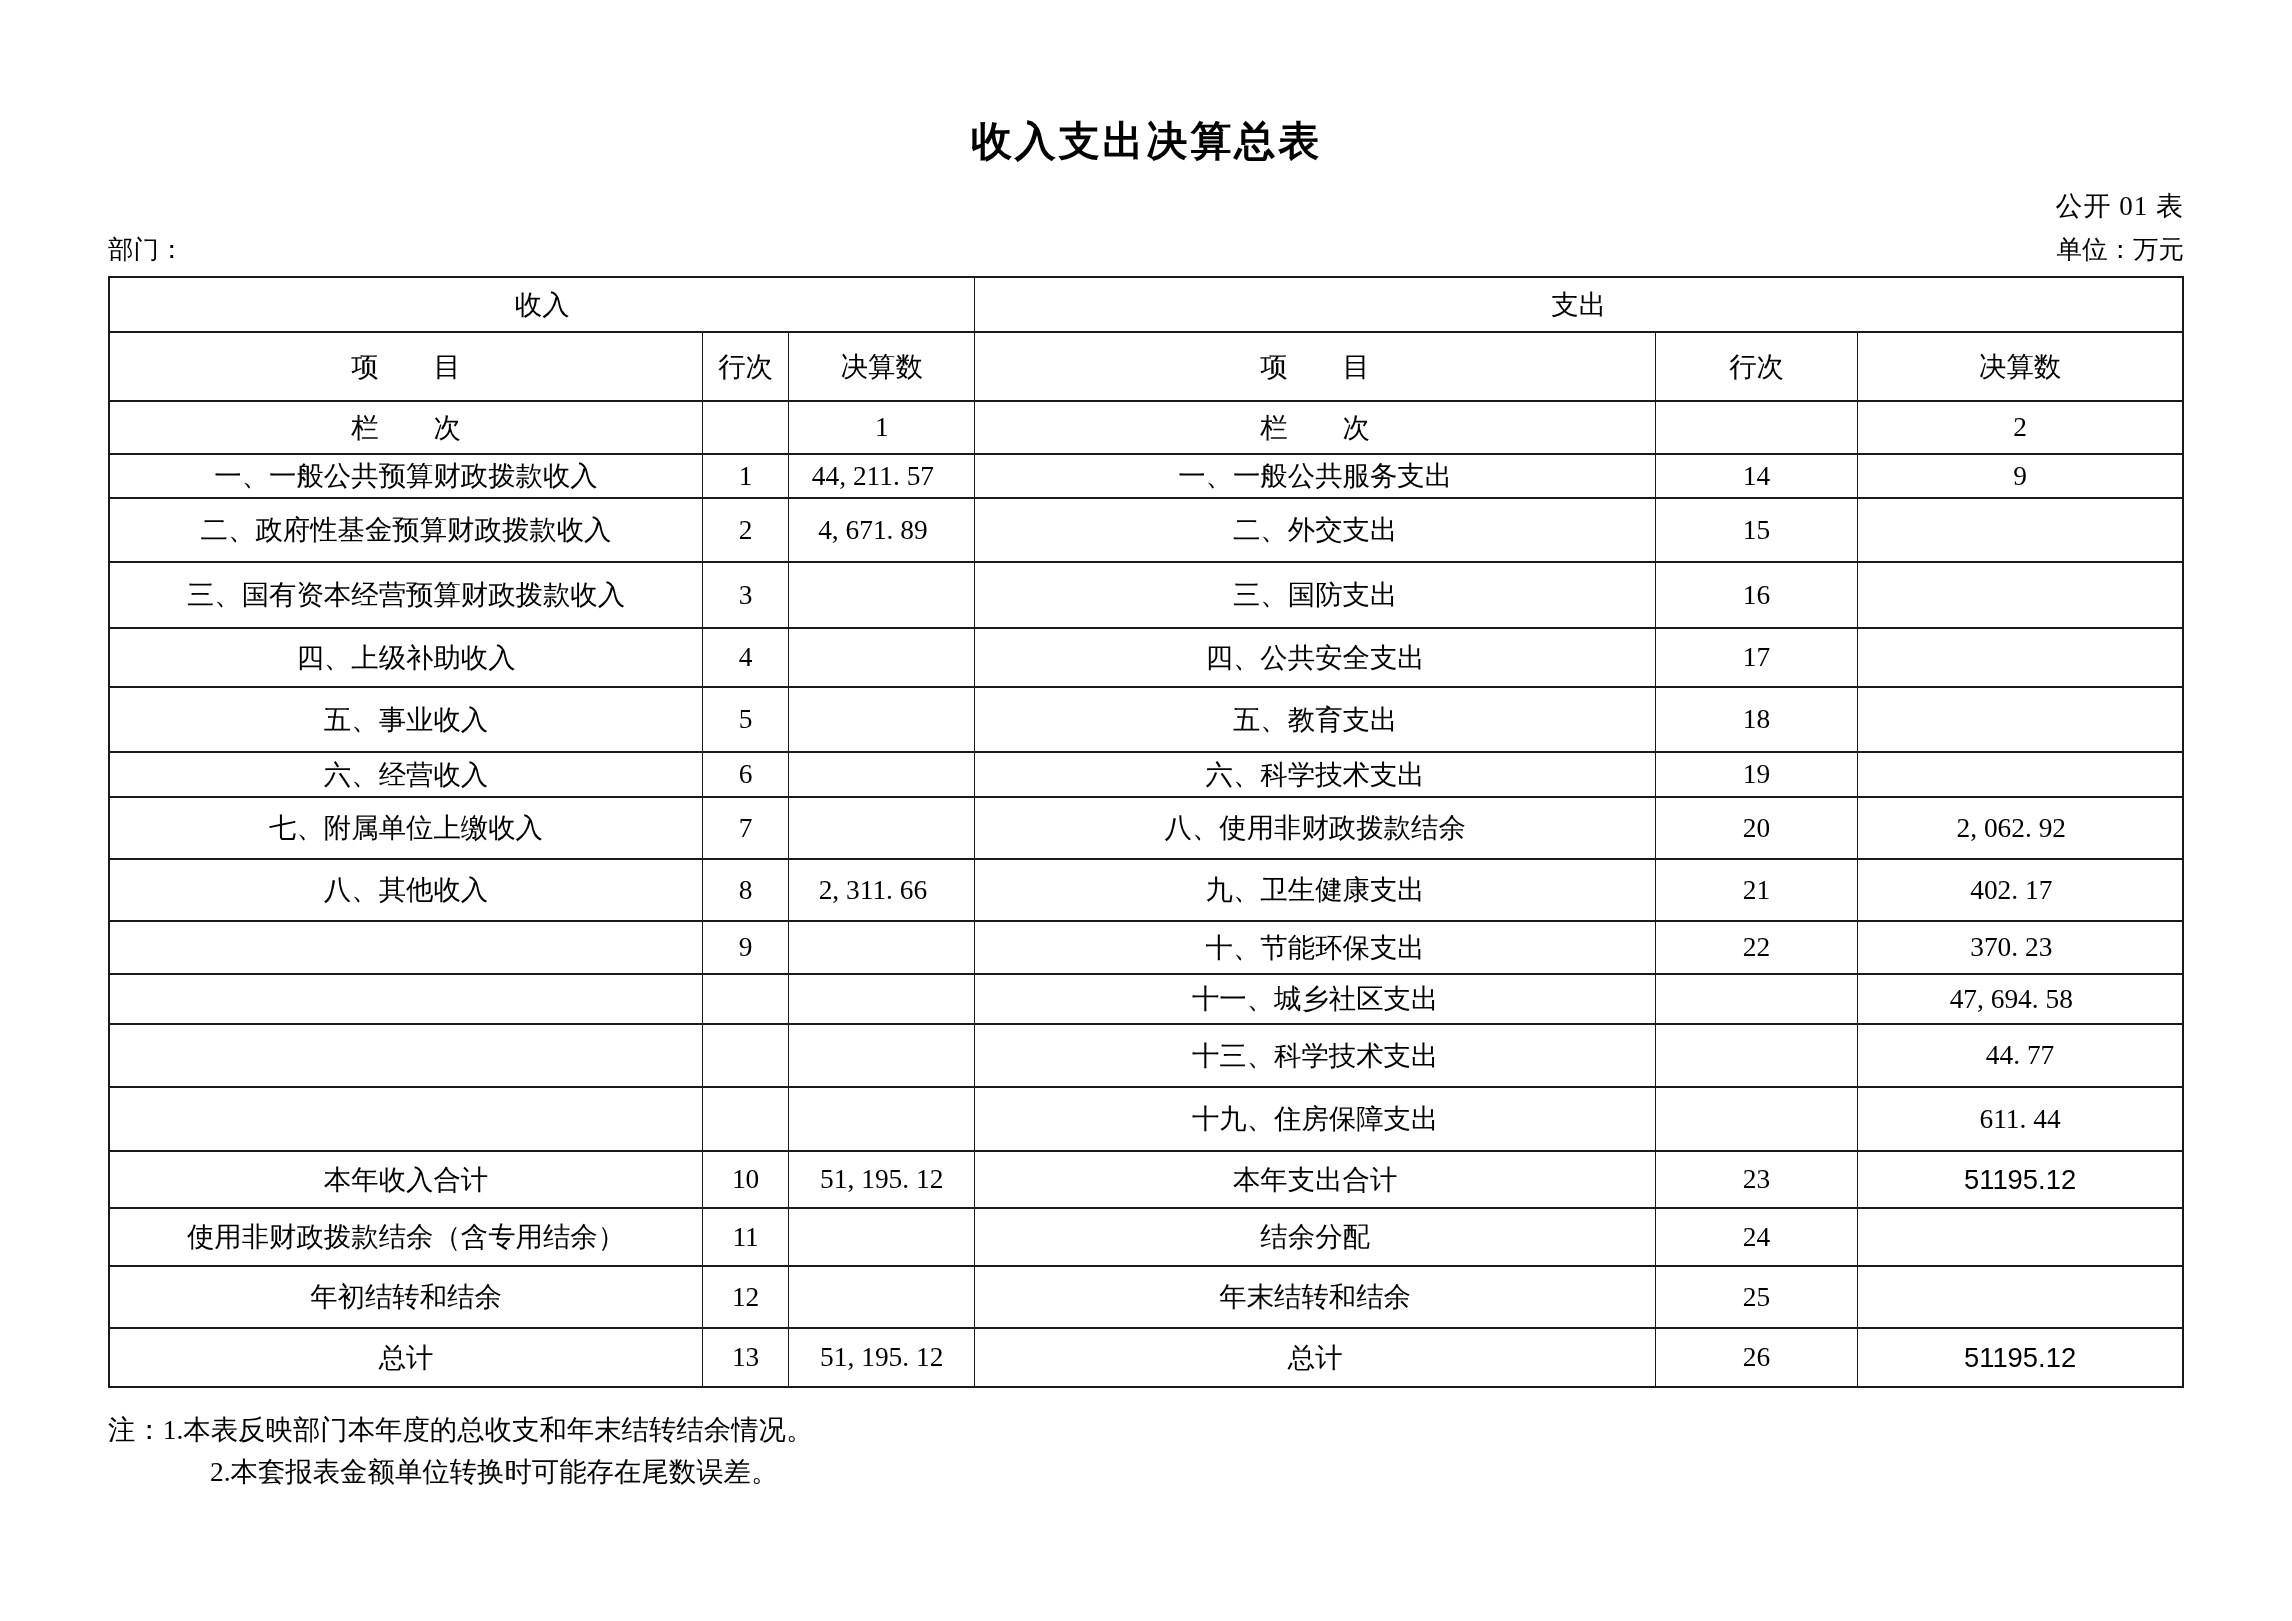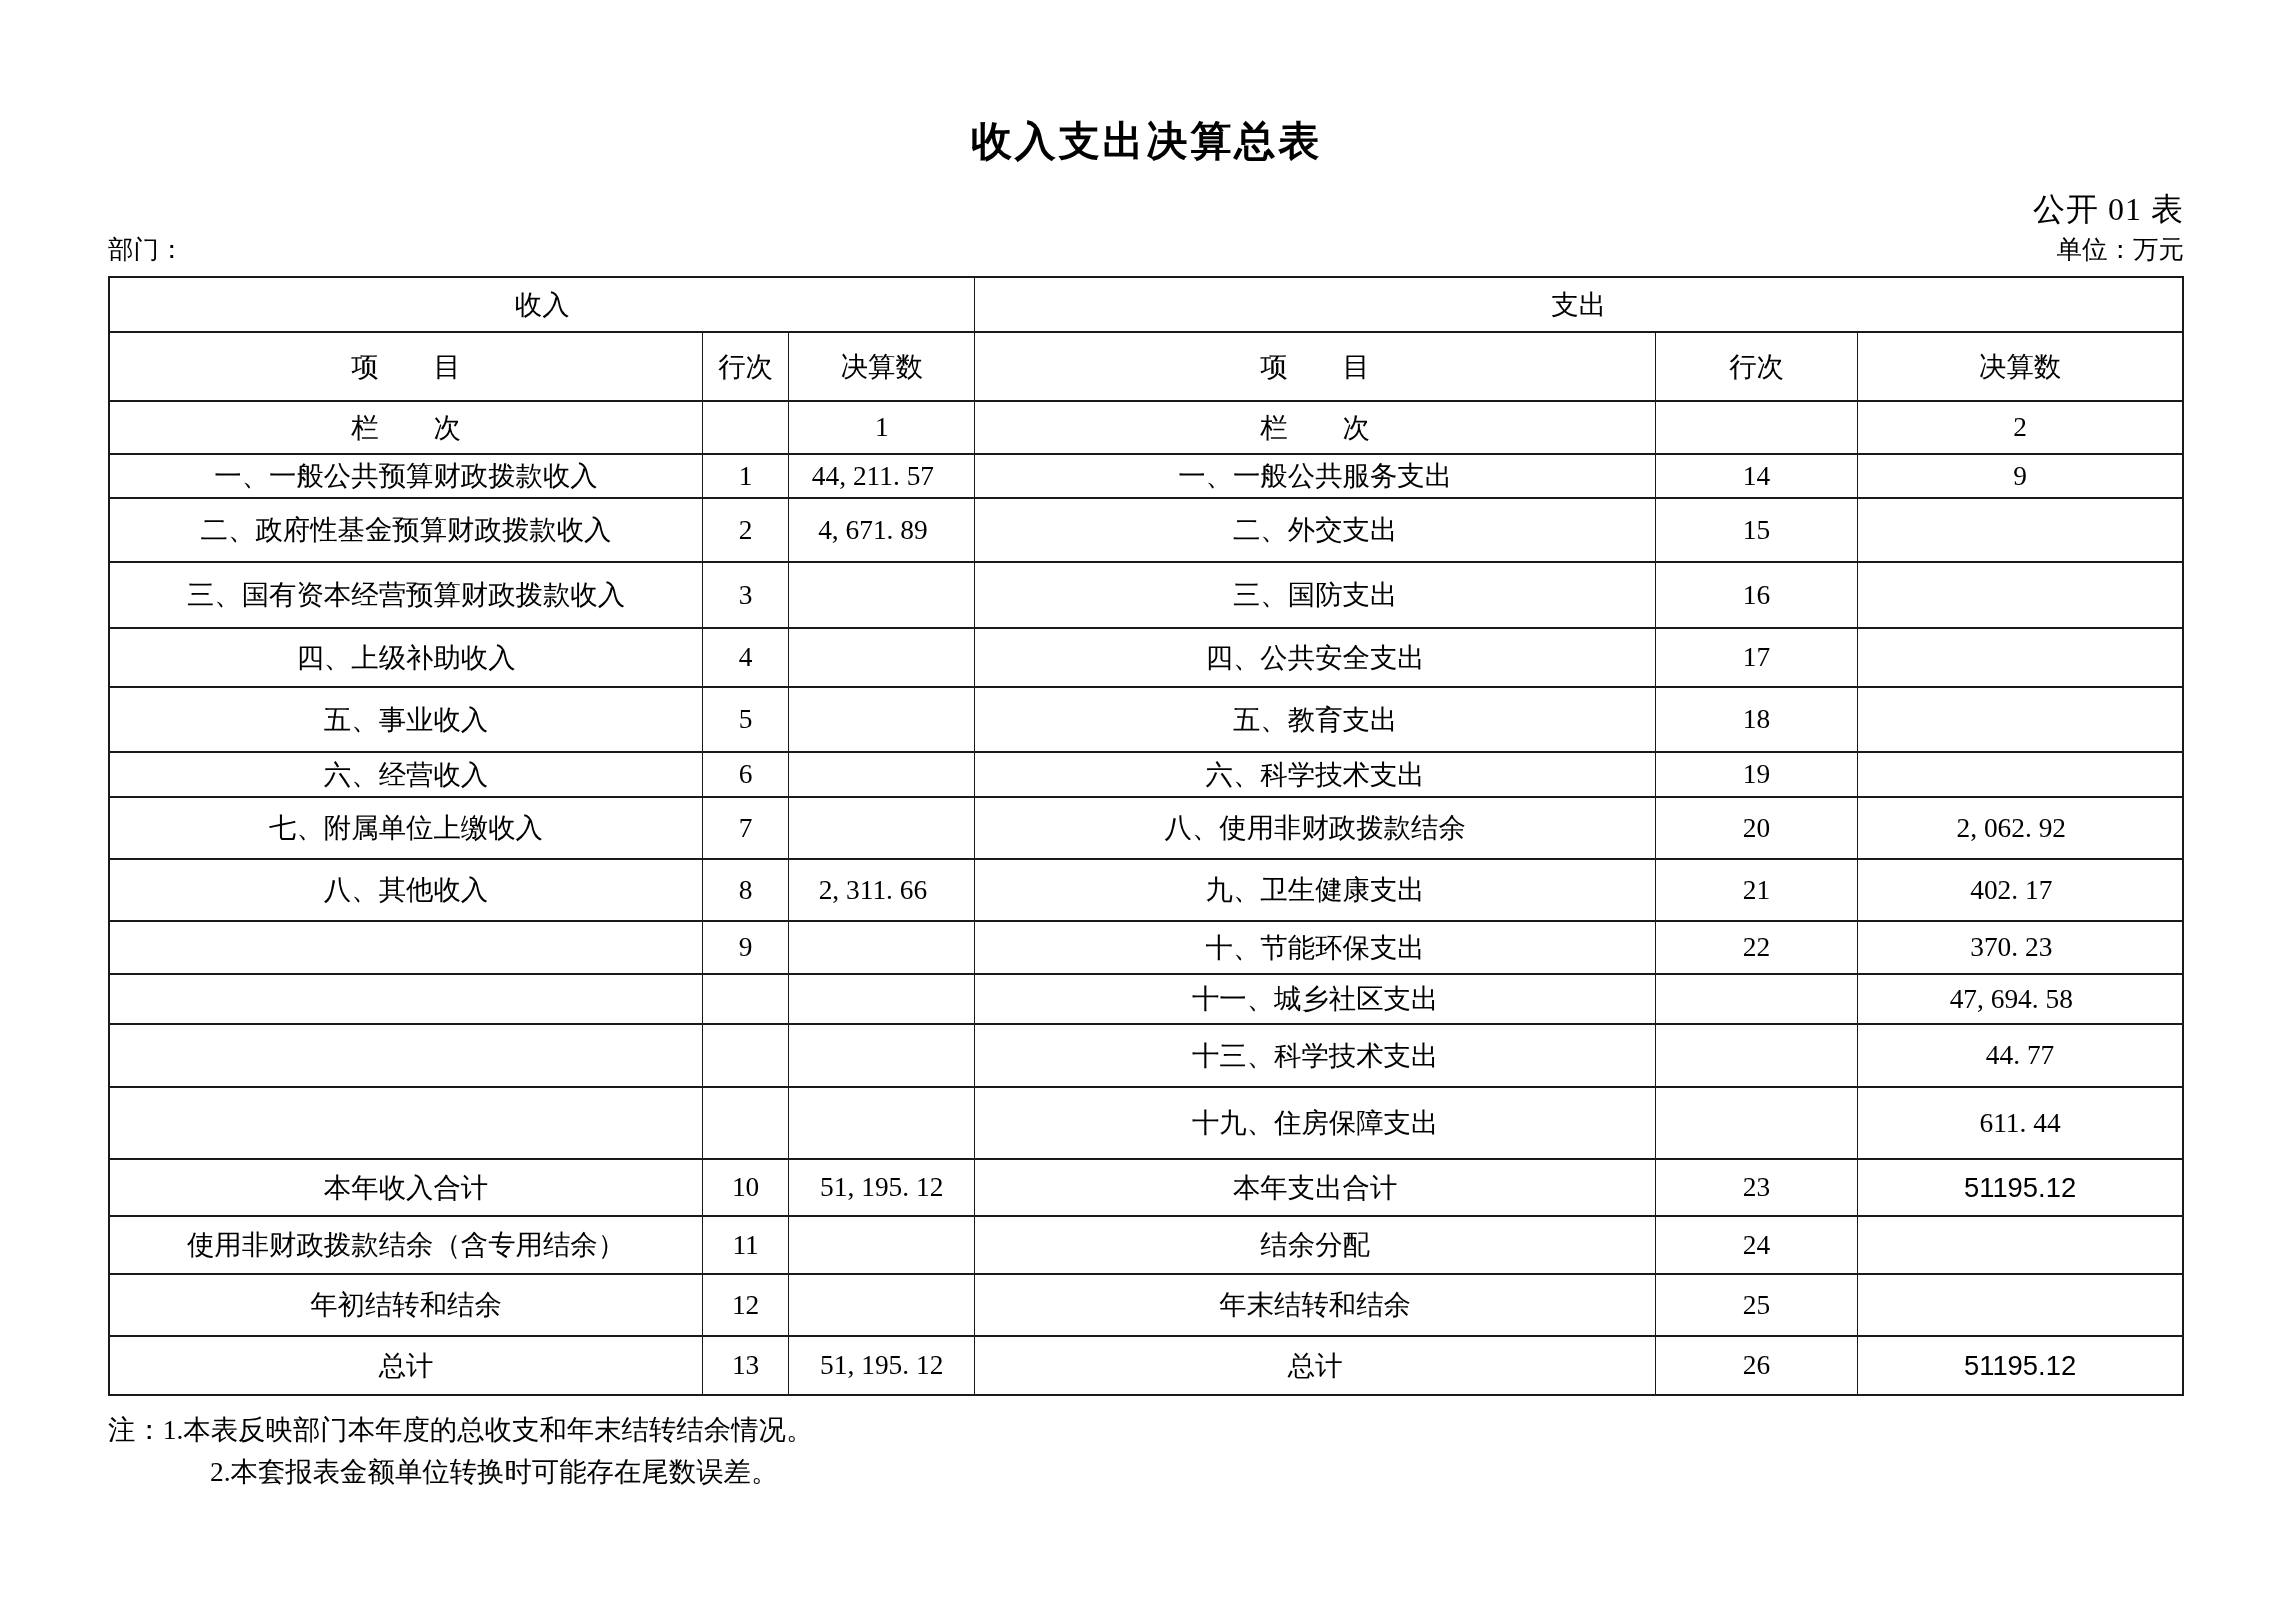--- a/index.html
+++ b/index.html
@@ -5,21 +5,21 @@
   html,body{margin:0;padding:0;background:#ffffff;}
   body{
     width:2293px;height:1621px;position:relative;overflow:hidden;
     font-family:"Liberation Serif","DejaVu Serif",serif;color:#000;
   }
   .page-title{
     position:absolute;top:114px;left:0;width:100%;
     text-align:center;font-size:41px;font-weight:bold;letter-spacing:2.9px;
   }
   .table-label{
-    position:absolute;top:188px;right:109px;font-size:32px;letter-spacing:1px;
+    position:absolute;top:188px;right:109px;font-size:27px;letter-spacing:1px;
   }
   .meta-row{
     position:absolute;top:232px;left:108px;width:2076px;
     display:flex;justify-content:space-between;font-size:25.5px;
   }
   .main-table{
     position:absolute;top:276px;left:108px;width:2076px;
     border-collapse:collapse;table-layout:fixed;
     border:2px solid #1a1a1a;
   }
@@ -168,21 +168,21 @@
         <td class="val-right">47, 694. 58</td>
       </tr>
       <tr style="height: 63px;">
         <td></td>
         <td></td>
         <td class="val-center"></td>
         <td>十三、科学技术支出</td>
         <td></td>
         <td class="val-center">44. 77</td>
       </tr>
-      <tr style="height: 72px;">
+      <tr style="height: 64px;">
         <td></td>
         <td></td>
         <td class="val-center"></td>
         <td>十九、住房保障支出</td>
         <td></td>
         <td class="val-center">611. 44</td>
       </tr>
       <tr style="height: 57px;">
         <td>本年收入合计</td>
         <td>10</td>

